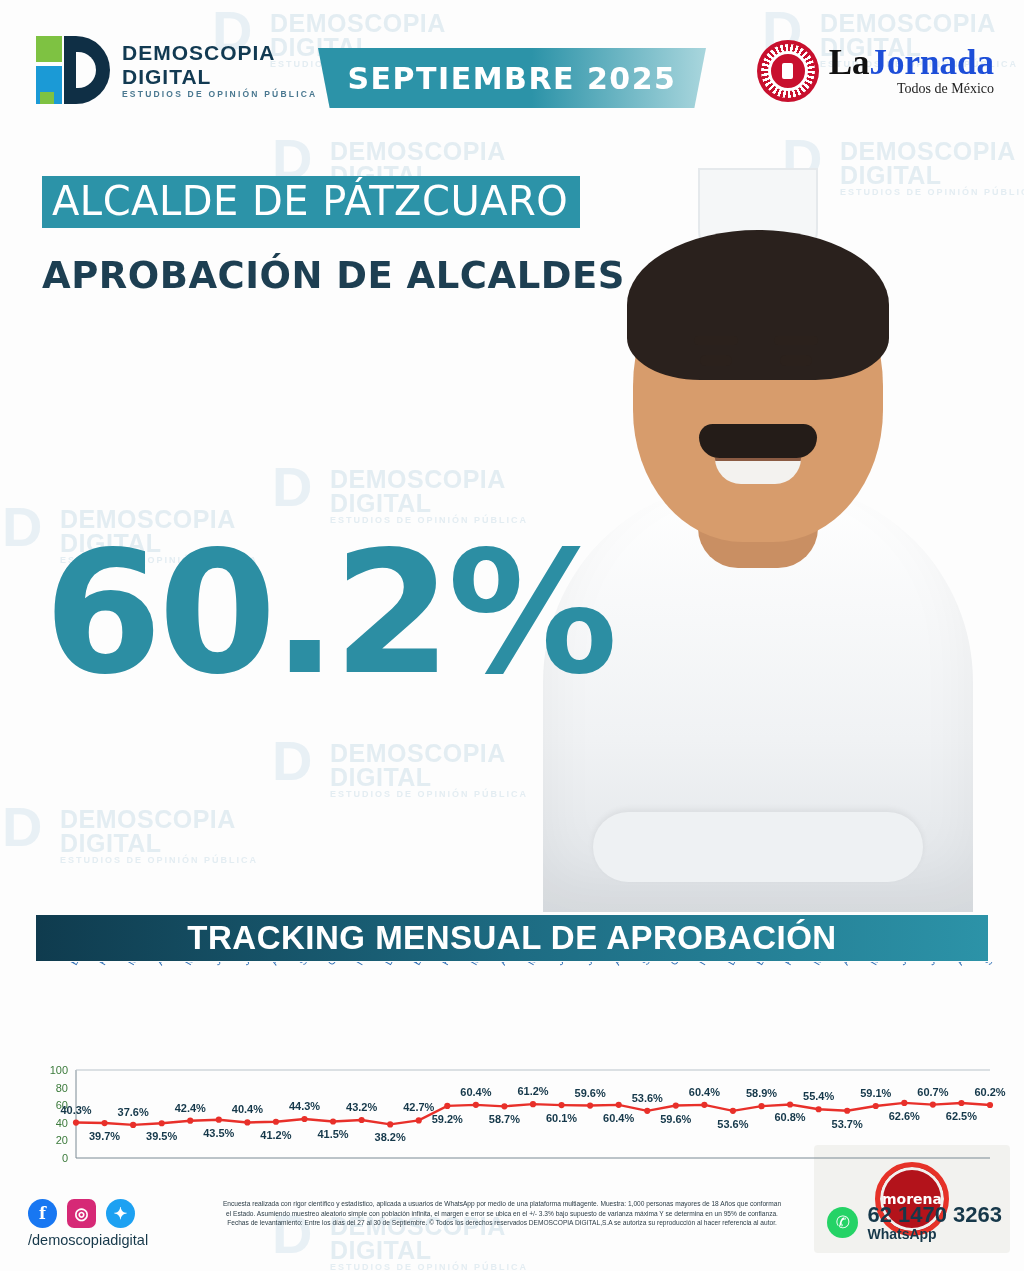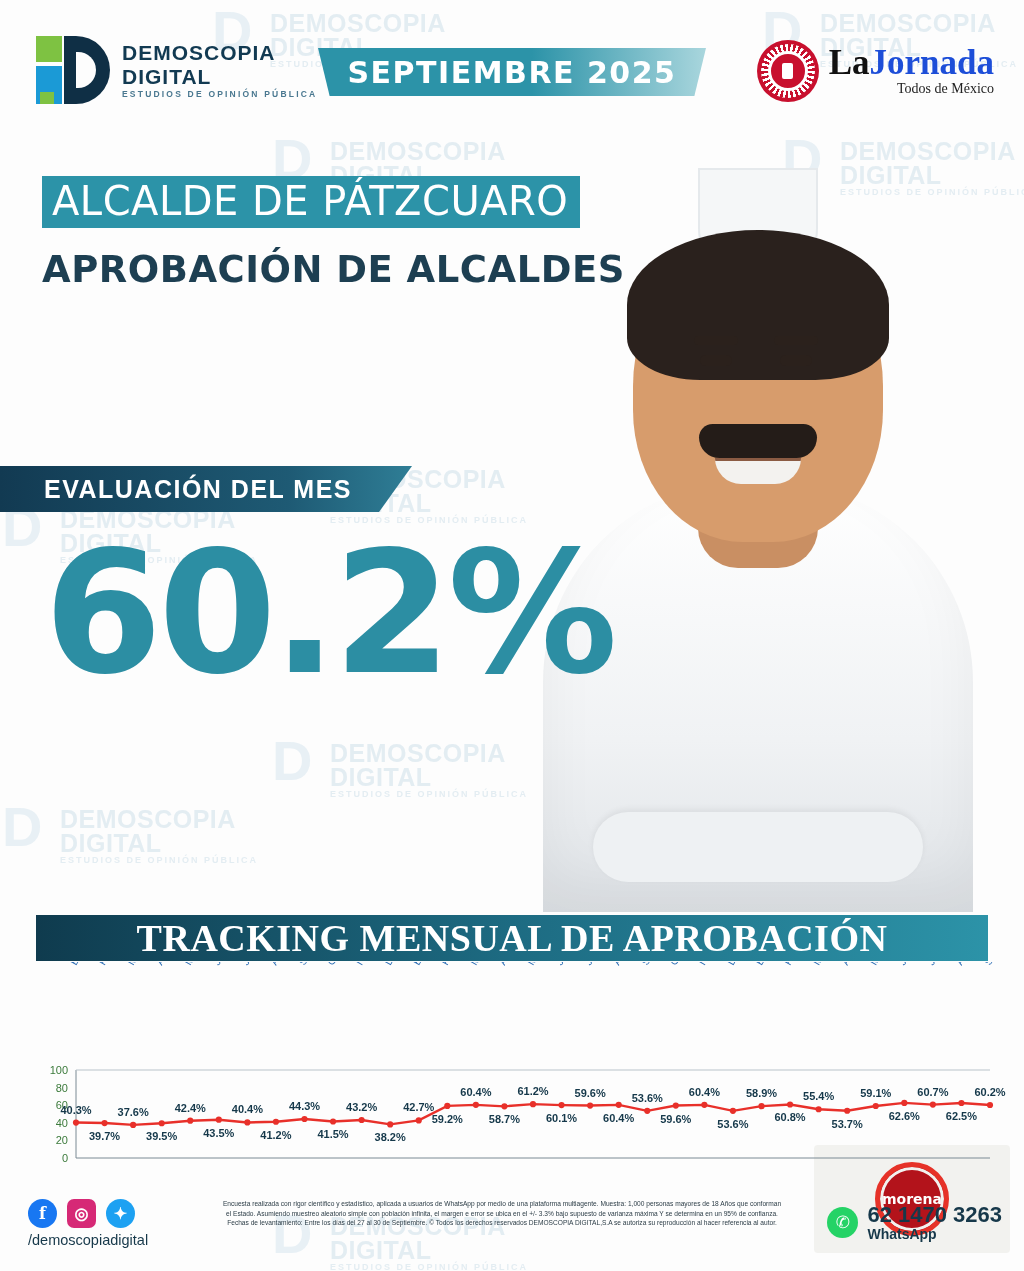--- a/index.html
+++ b/index.html
@@ -59,21 +59,21 @@
           border-radius: 0 34px 34px 0; }
   .bm-d { left: 40px; top: 16px; width: 20px; height: 36px; background: #fdfdfd;
           border-radius: 0 18px 18px 0; }
   .bm-e { left: 4px; top: 56px; width: 14px; height: 12px; background: #7ec242; }
   .brand-text .bt1 { font-size: 21px; font-weight: 800; color: #123a52; letter-spacing: 1px; }
   .brand-text .bt2 { font-size: 21px; font-weight: 800; color: #123a52; letter-spacing: 1px; }
   .brand-text .bt3 { font-size: 8.5px; font-weight: 700; color: #4a7890; letter-spacing: 2.2px; }
 
   .date-banner {
     position: absolute; left: 318px; top: 48px;
-    width: 388px; height: 48px;
+    width: 388px; height: 60px;
     background: linear-gradient(90deg,#2c93a8 0%, #2c93a8 55%, #a9d6dd 100%);
     display: flex; align-items: center; justify-content: center;
     clip-path: polygon(0 0, 100% 0, 97% 100%, 3% 100%);
   }
   .date-banner span {
     color: #ffffff; font-size: 30px; font-weight: 800; letter-spacing: 1.5px;
     font-family: "DejaVu Sans", sans-serif;
   }
 
   .jornada {
@@ -116,21 +116,21 @@
     letter-spacing: -1px; line-height: .95;
   }
   .t-role {
     display: inline-block; margin-top: 8px;
     background: #2c93a8; color: #ffffff;
     font-family: "DejaVu Sans", sans-serif;
     font-size: 40px; font-weight: 400; letter-spacing: .5px;
     padding: 2px 12px 4px 10px;
   }
   .t-sub {
-    margin-top: 20px;
+    margin-top: 26px;
     font-family: "DejaVu Sans", sans-serif;
     font-size: 37px; font-weight: 800; color: #1d3f52; letter-spacing: .5px;
   }
 
   
   .eval-banner {
     position: absolute; left: 0; top: 466px; width: 412px; height: 46px;
     background: linear-gradient(90deg,#123a52 0%, #1e5a74 70%, #2f7e96 100%);
     display: flex; align-items: center;
     clip-path: polygon(0 0, 100% 0, 92% 100%, 0 100%);
@@ -225,22 +225,22 @@
   }
 
   
   .track-banner {
     position: absolute; left: 36px; top: 915px; right: 36px; height: 46px;
     background: linear-gradient(90deg,#0f3b4e 0%, #1d6b82 50%, #2c93a8 100%);
     display: flex; align-items: center; justify-content: center;
     z-index: 6;
   }
   .track-banner span {
-    color: #ffffff; font-size: 38px; font-weight: 800; letter-spacing: .5px;
-    font-family: Liberation Serif, serif;
+    color: #ffffff; font-size: 33px; font-weight: 800; letter-spacing: .5px;
+    font-family: Liberation Sans, sans-serif;
   }
 
   .chart-wrap {
     position: absolute; left: 18px; top: 962px; right: 18px; height: 232px;
     z-index: 6;
   }
   .chart-svg { display: block; width: 988px; height: 232px; }
 
   
   .footer {
@@ -391,23 +391,20 @@
     <div class="party-logo">
       <span>morena</span>
     </div>
   </div>
 
   <div class="titles">
     <div class="t-role">ALCALDE DE PÁTZCUARO</div>
     <div class="t-sub">APROBACIÓN DE ALCALDES</div>
   </div>
 
-  <div class="eval-banner">
-    <span>EVALUACIÓN DEL MES</span>
-  </div>
   <div class="eval-value">60.2%</div>
 
   <div class="track-banner">
     <span>TRACKING MENSUAL DE APROBACIÓN</span>
   </div>
 
   <div class="chart-wrap">
     <svg class="chart-svg" id="chart" viewBox="0 0 988 232">
         <line x1="58" y1="108" x2="58" y2="196" stroke="#7a8a94" stroke-width="1"></line>
         <line x1="58" y1="196" x2="972" y2="196" stroke="#7a8a94" stroke-width="1"></line>

